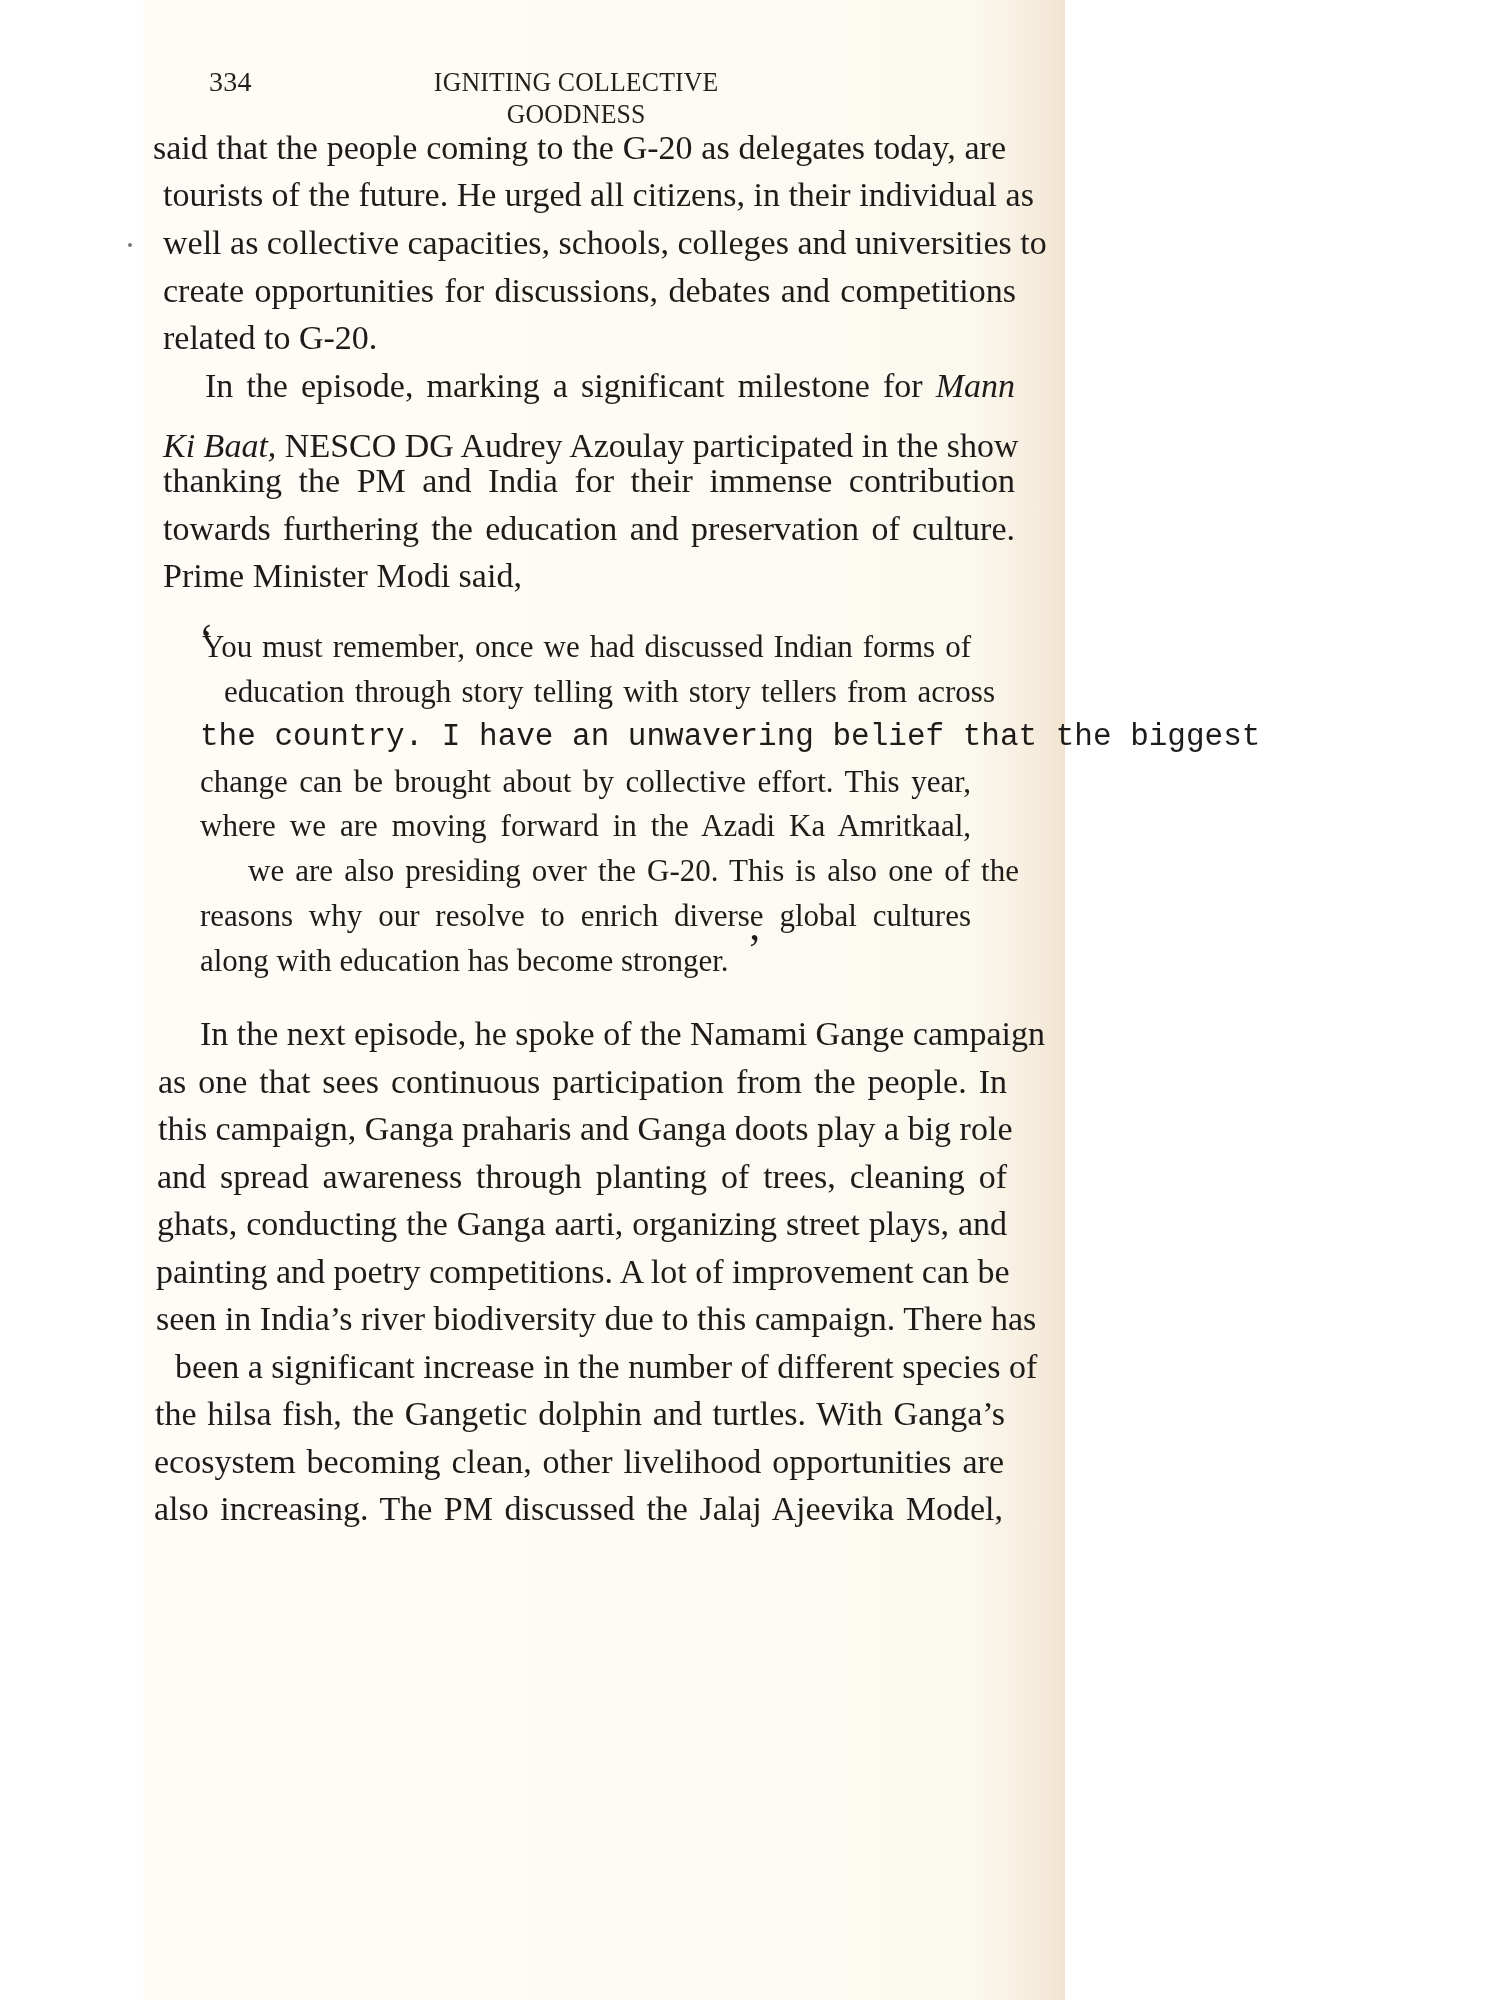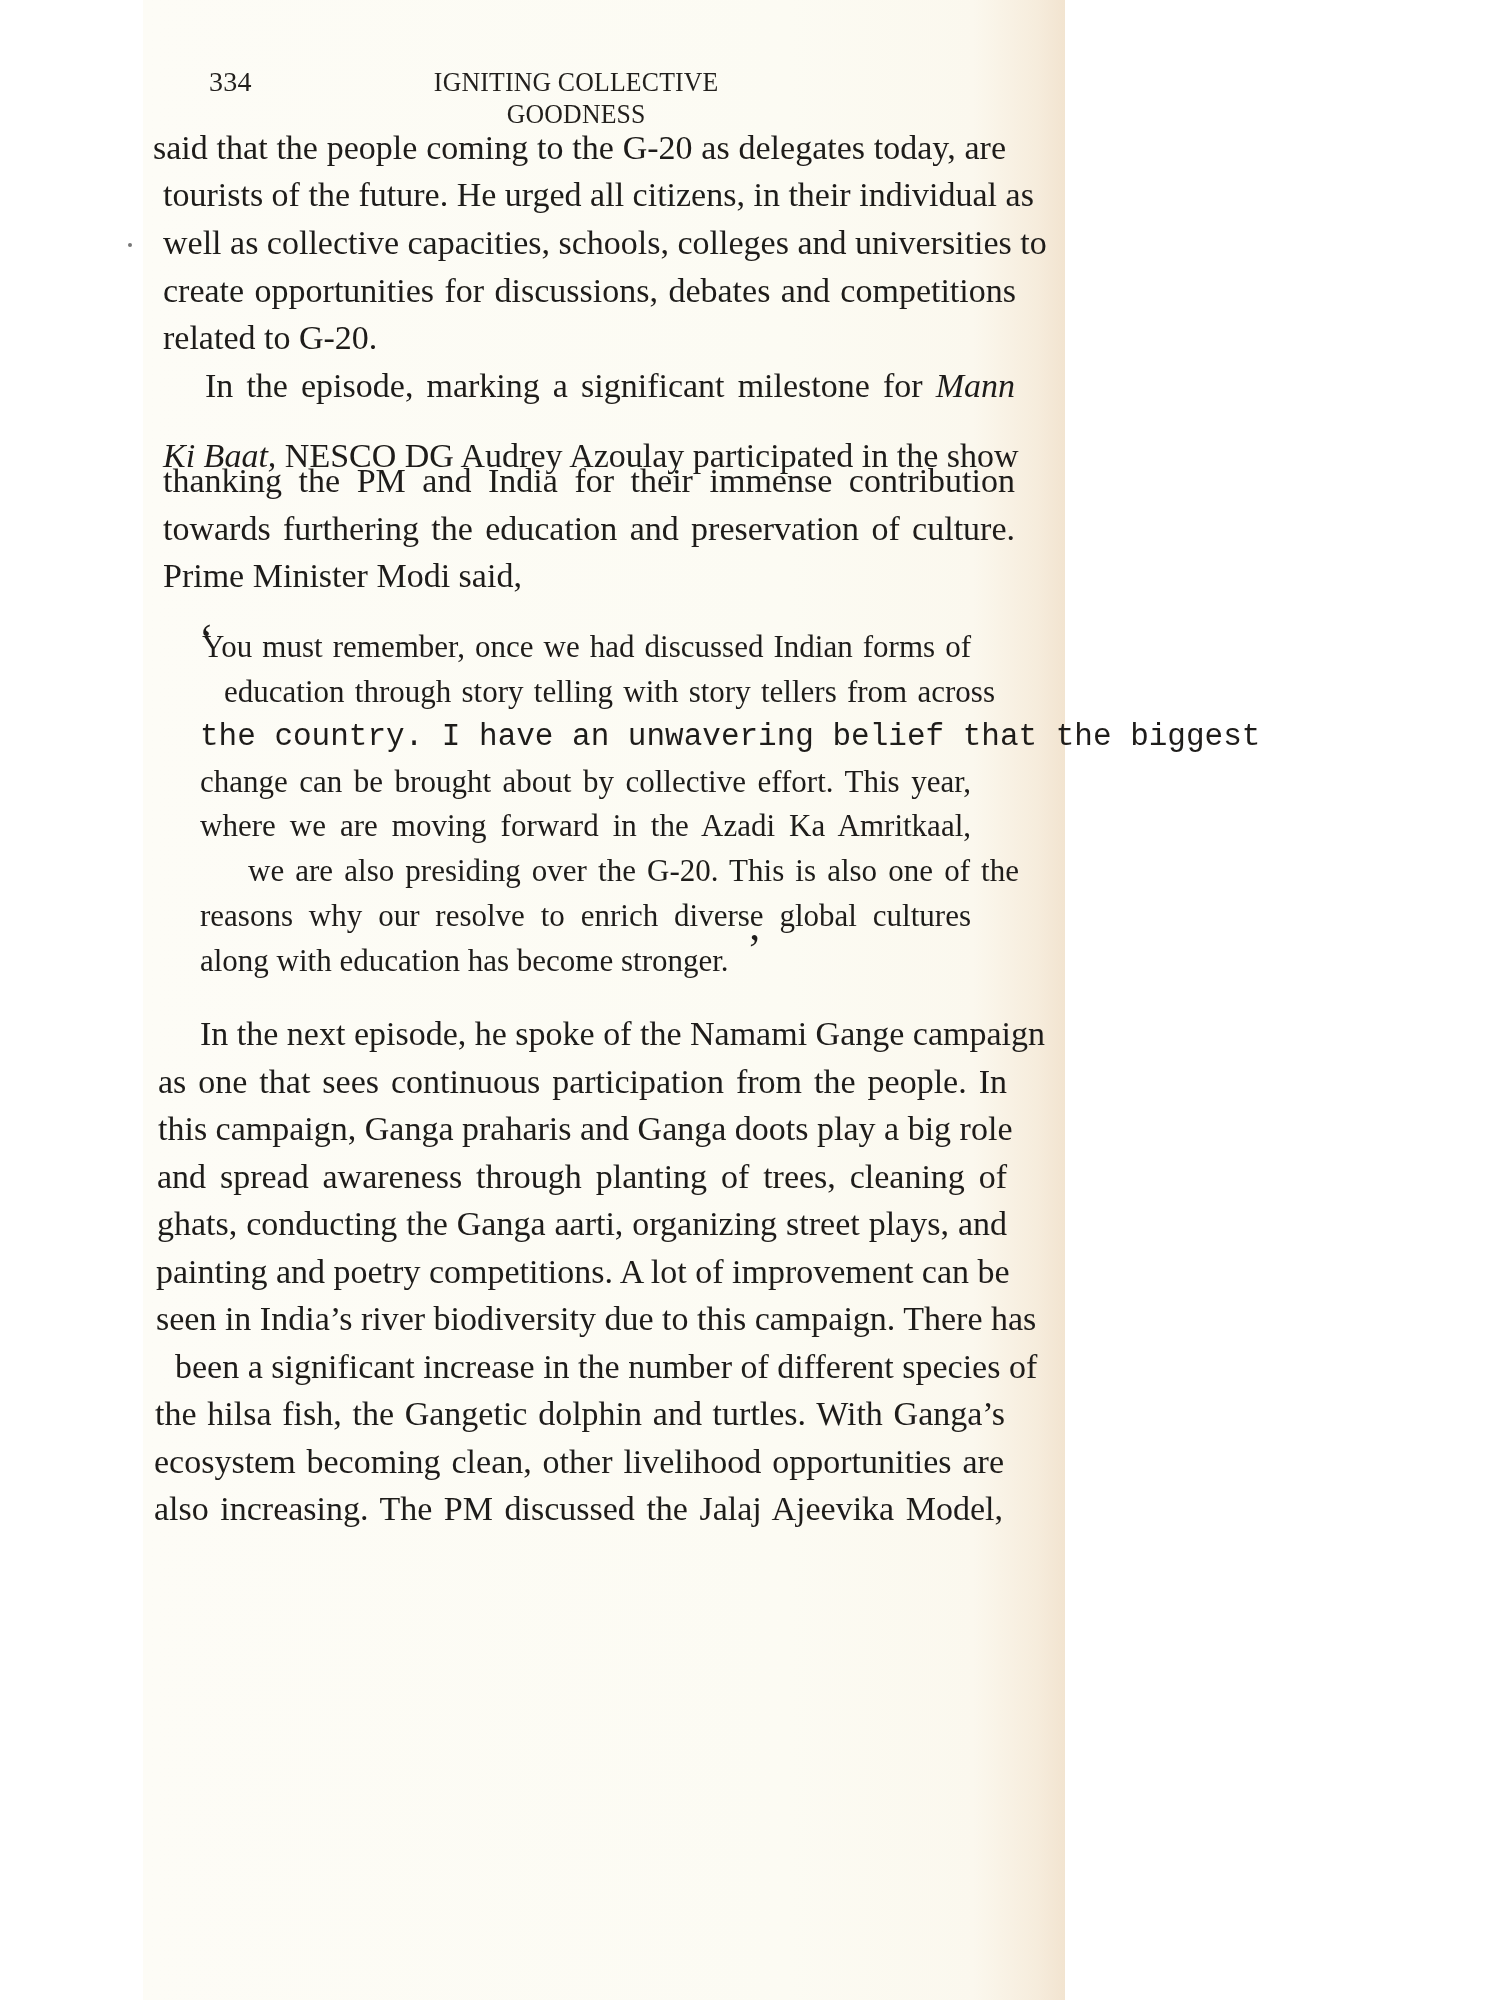--- a/index.html
+++ b/index.html
@@ -69,21 +69,21 @@
   <div class="line just" style="left:153px; top:128px; width:853px;">said that the people coming to the G-20 as delegates today, are</div>
   <div class="line just" style="left:163px; top:175px; width:853px;">tourists of the future. He urged all citizens, in their individual as</div>
   <div class="line just" style="left:163px; top:223px; width:853px;">well as collective capacities, schools, colleges and universities to</div>
   <div class="line just" style="left:163px; top:271px; width:853px;">create opportunities for discussions, debates and competitions</div>
   <div class="line" style="left:163px; top:318px;">related to G-20.</div>
   <div class="speck" style="left:128px; top:243px;"></div>
 </div>
 
 <div>
   <div class="line just" style="left:205px; top:366px; width:810px;"><span>In the episode, marking a significant milestone for</span> <em>Mann</em></div>
-  <div class="line just" style="left:163px; top:436px; width:852px;"><em>Ki Baat,</em><span> NESCO DG Audrey Azoulay participated in the show</span></div>
+  <div class="line just" style="left:163px; top:426px; width:852px;"><em>Ki Baat,</em><span> NESCO DG Audrey Azoulay participated in the show</span></div>
   <div class="line just" style="left:163px; top:461px; width:852px;">thanking the PM and India for their immense contribution</div>
   <div class="line just" style="left:163px; top:509px; width:852px;">towards furthering the education and preservation of culture.</div>
   <div class="line" style="left:163px; top:556px;">Prime Minister Modi said,</div>
 </div>
 
 <div class="quote">
   <div class="mark" style="left:199px; top:618px;">‘</div>
   <div class="line just" style="left:202px; top:627px; width:769px;">You must remember, once we had discussed Indian forms of</div>
   <div class="line just" style="left:200px; top:672px; width:771px;margin-left:24px;">education through story telling with story tellers from across</div>
   <div class="line just" style="left:200px; top:717px; width:771px;font-family:Liberation Mono, monospace;">the country. I have an unwavering belief that the biggest</div>

